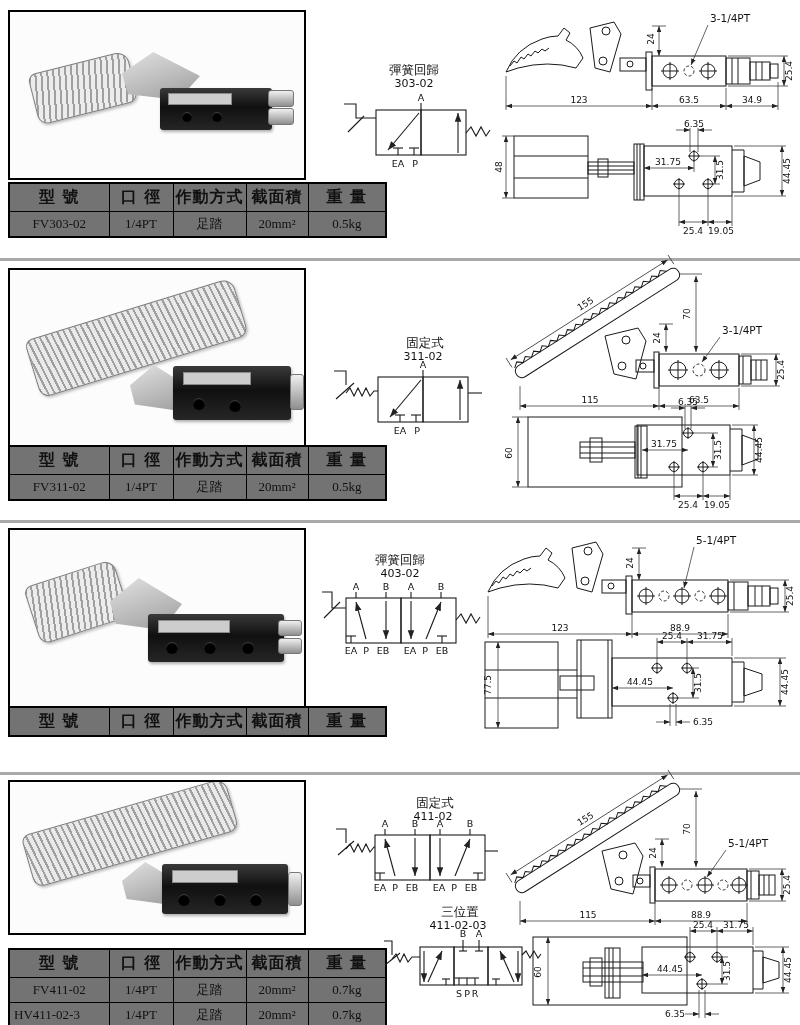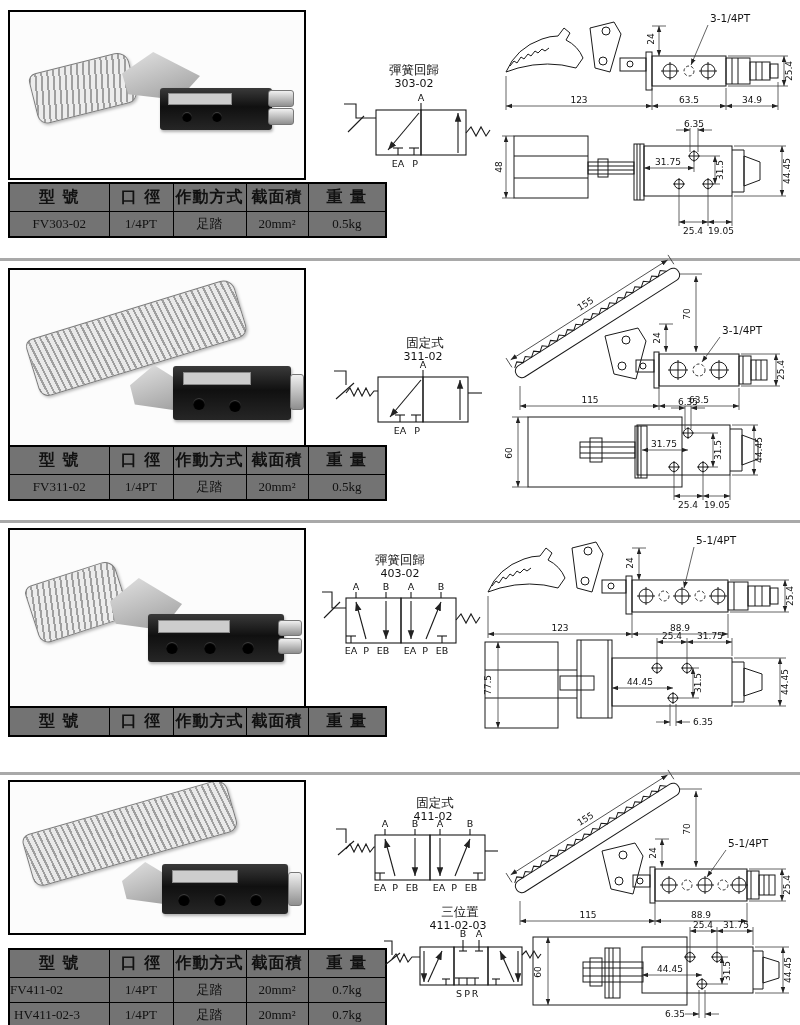--- a/index.html
+++ b/index.html
@@ -554,21 +554,21 @@
         </colgroup>
     <tbody>
           <tr>
       <th>型 號</th>
       <th>口 徑</th>
       <th>作動方式</th>
       <th>截面積</th>
       <th>重 量</th>
     </tr>
     <tr>
-      <td style="text-align:left;">FV411-02</td>
+      <td style="text-align:center;">FV411-02</td>
       <td>1/4PT</td>
       <td>足踏</td>
       <td>20mm²</td>
       <td>0.7kg</td>
     </tr>
     <tr>
       <td style="text-align:left;padding-left:4px">HV411-02-3</td>
       <td>1/4PT</td>
       <td>足踏</td>
       <td>20mm²</td>

